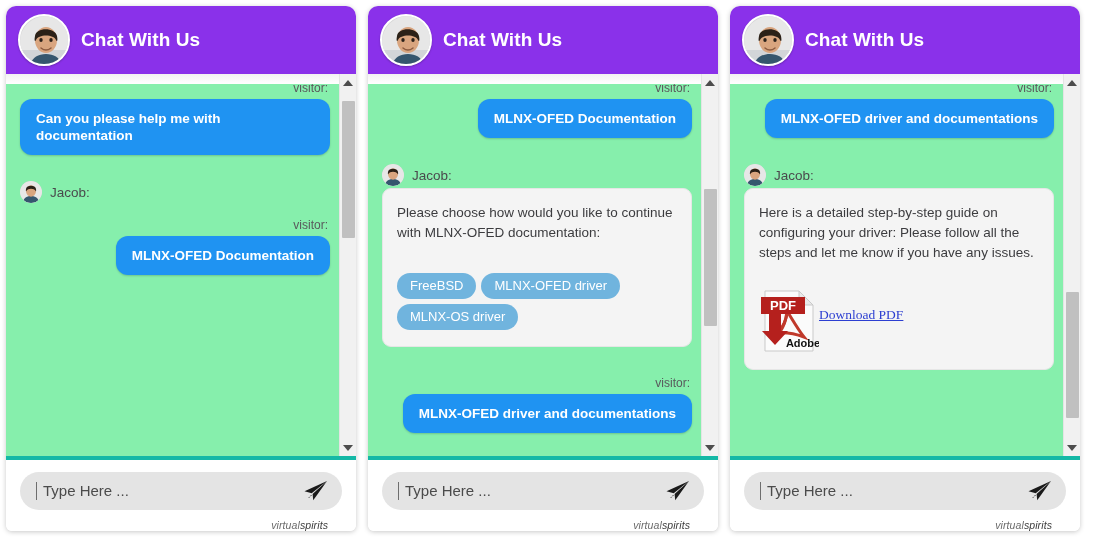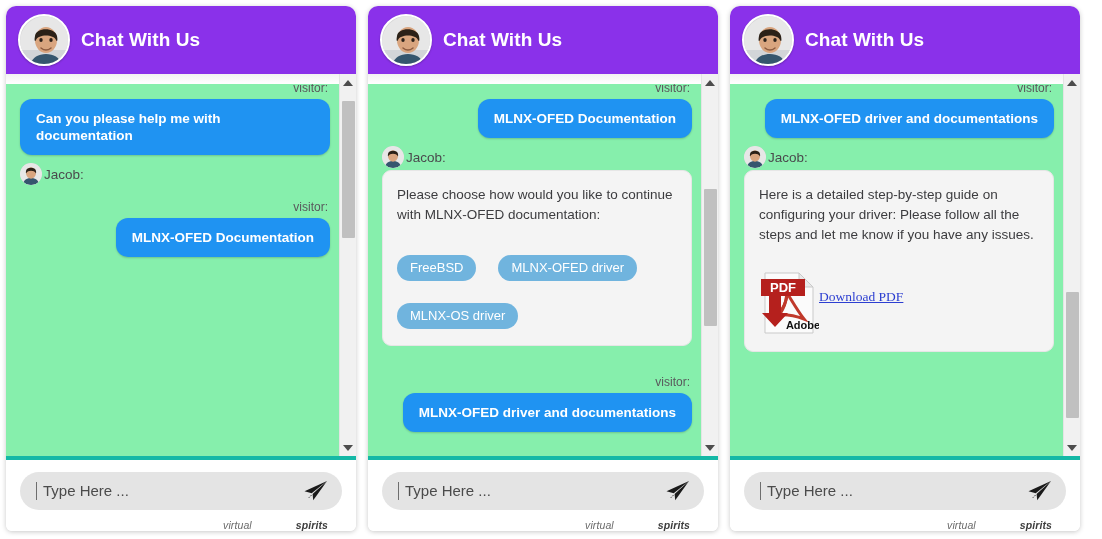--- a/index.html
+++ b/index.html
@@ -100,22 +100,22 @@
     padding: 11px 16px;
     line-height: 17px;
     max-width: 310px;
     box-shadow: 0 1px 2px rgba(0,0,0,0.18);
     margin: 3px 0 6px 0;
   }
 
   .agent-name-row {
     display: flex;
     align-items: center;
-    gap: 2px;
-    margin: 2px 0 2px 4px;
+    gap: 8px;
+    margin: 20px 0 2px 4px;
   }
   .avatar-sm {
     width: 22px; height: 22px;
     border-radius: 50%;
     overflow: hidden;
     background: #d8d8d8;
     flex: 0 0 auto;
   }
   .agent-name {
     color: #4a4a4d;
@@ -129,21 +129,21 @@
     margin-left: 4px;
     color: #3c3c3f;
     font-size: 13.5px;
     line-height: 20px;
   }
   .bubble-agent p { margin: 0; }
 
   .chips {
     display: flex;
     flex-wrap: wrap;
-    gap: 22px;
+    gap: 5px;
     margin-top: 30px;
   }
   .chip {
     background: #70b4de;
     color: #ffffff;
     font-size: 13px;
     border-radius: 13px;
     padding: 5px 13px;
     line-height: 16px;
     cursor: pointer;
@@ -243,21 +243,21 @@
   }
 
   .brand {
     text-align: right;
     padding: 9px 14px 0 0;
     font-size: 10.5px;
     font-style: italic;
     color: #6a6a6a;
     letter-spacing: .1px;
   }
-  .brand b { font-weight: bold; color: #3d3d3d; margin-left: 44px; }
+  .brand b { font-weight: normal; color: #3d3d3d; }
 </style>
 </head>
 <body>
 
 <div class="stage">
 
   <div class="widget">
     <div class="widget-inner">
 
       <div class="chat-header">

